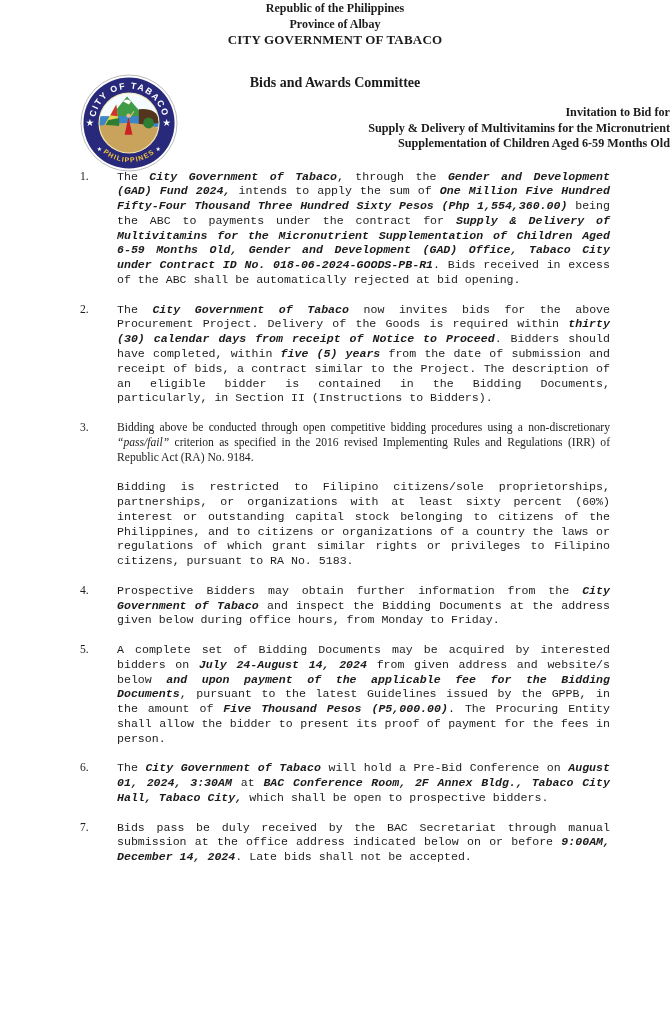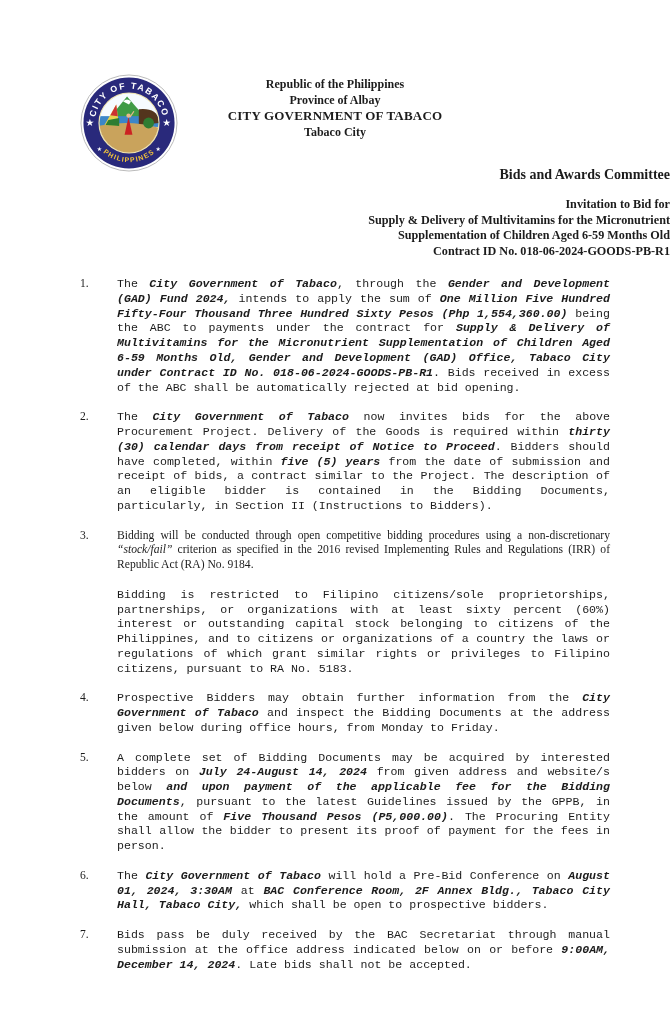--- a/index.html
+++ b/index.html
@@ -9,30 +9,29 @@
     background:#ffffff;
     overflow:hidden;
     font-family:"Liberation Serif", serif;
     color:#1c1c1c;
   }
   
   .seal{
     position:absolute;left:80px;top:74px;width:98px;height:98px;
   }
   .header-text{
-    padding-top:76px;
     text-align:center;
     line-height:16px;
     font-weight:bold;
     font-size:12px;
   }
   .header-text .gov-line{font-size:13px;letter-spacing:0.2px;}
   .committee{
     margin-top:27px;
-    text-align:right;
+    text-align:center;
     font-weight:bold;
     font-size:14px;
   }
   .title-block{
     margin-top:14px;
     text-align:right;
     font-weight:bold;
     font-size:12.2px;
     line-height:15.5px;
   }
@@ -94,49 +93,47 @@
       <text font-family="Liberation Sans, sans-serif" font-weight="bold" font-size="7" fill="#f3c33a" letter-spacing="1.3">
         <textPath href="#arcBot" startOffset="50%" text-anchor="middle">PHILIPPINES</textPath>
       </text>
     </svg>
   </div>
 
   <div class="header-text">
     <div>Republic of the Philippines</div>
     <div>Province of Albay</div>
     <div class="gov-line">CITY GOVERNMENT OF TABACO</div>
-    <div>Tabaco City</div>
   </div>
 
   <div class="committee">Bids and Awards Committee</div>
 
   <div class="title-block">
     <div>Invitation to Bid for</div>
     <div>Supply &amp; Delivery of Multivitamins for the Micronutrient</div>
     <div>Supplementation of Children Aged 6-59 Months Old</div>
-    <div>Contract ID No. 018-06-2024-GOODS-PB-R1</div>
   </div>
 
   <div class="items" id="items">
       <div class="item">
         <div class="item-num">1.</div>
         <div class="item-body">
           <p><span>The </span><span class="run-bi">City Government of Tabaco</span><span>, through the </span><span class="run-bi">Gender and Development (GAD) Fund 2024,</span><span> intends to apply the sum of </span><span class="run-bi">One Million Five Hundred Fifty-Four Thousand Three Hundred Sixty Pesos (Php 1,554,360.00)</span><span> being the ABC to payments under the contract for </span><span class="run-bi">Supply &amp; Delivery of Multivitamins for the Micronutrient Supplementation of Children Aged 6-59 Months Old, Gender and Development (GAD) Office, Tabaco City under Contract ID No. 018-06-2024-GOODS-PB-R1</span><span>.  Bids received in excess of the ABC shall be automatically rejected at bid opening.</span></p>
         </div>
       </div>
       <div class="item">
         <div class="item-num">2.</div>
         <div class="item-body">
           <p><span>The </span><span class="run-bi">City Government of Tabaco</span><span> now invites bids for the above Procurement Project. Delivery of the Goods is required within </span><span class="run-bi">thirty (30) calendar days from receipt of Notice to Proceed</span><span>.  Bidders should have completed, within </span><span class="run-bi">five (5) years</span><span> from the date of submission and receipt of bids, a contract similar to the Project.  The description of an eligible bidder is contained in the Bidding Documents, particularly, in Section II (Instructions to Bidders).</span></p>
         </div>
       </div>
       <div class="item">
         <div class="item-num">3.</div>
         <div class="item-body">
-          <p><span>Bidding will be conducted through open competitive bidding procedures using a non-discretionary </span><span class="run-i">“stock/fail”</span><span> criterion as specified in the 2016 revised Implementing Rules and Regulations (IRR) of Republic Act (RA) No. 9184.</span></p>
+          <p><span>Bidding above be conducted through open competitive bidding procedures using a non-discretionary </span><span class="run-i">“pass/fail”</span><span> criterion as specified in the 2016 revised Implementing Rules and Regulations (IRR) of Republic Act (RA) No. 9184.</span></p>
           <p><span>Bidding is restricted to Filipino citizens/sole proprietorships, partnerships, or organizations with at least sixty percent (60%) interest or outstanding capital stock belonging to citizens of the Philippines, and to citizens or organizations of a country the laws or regulations of which grant similar rights or privileges to Filipino citizens, pursuant to RA No. 5183.</span></p>
         </div>
       </div>
       <div class="item">
         <div class="item-num">4.</div>
         <div class="item-body">
           <p><span>Prospective Bidders may obtain further information from the </span><span class="run-bi">City Government of Tabaco</span><span> and inspect the Bidding Documents at the address given below during office hours, from Monday to Friday.</span></p>
         </div>
       </div>
       <div class="item">

